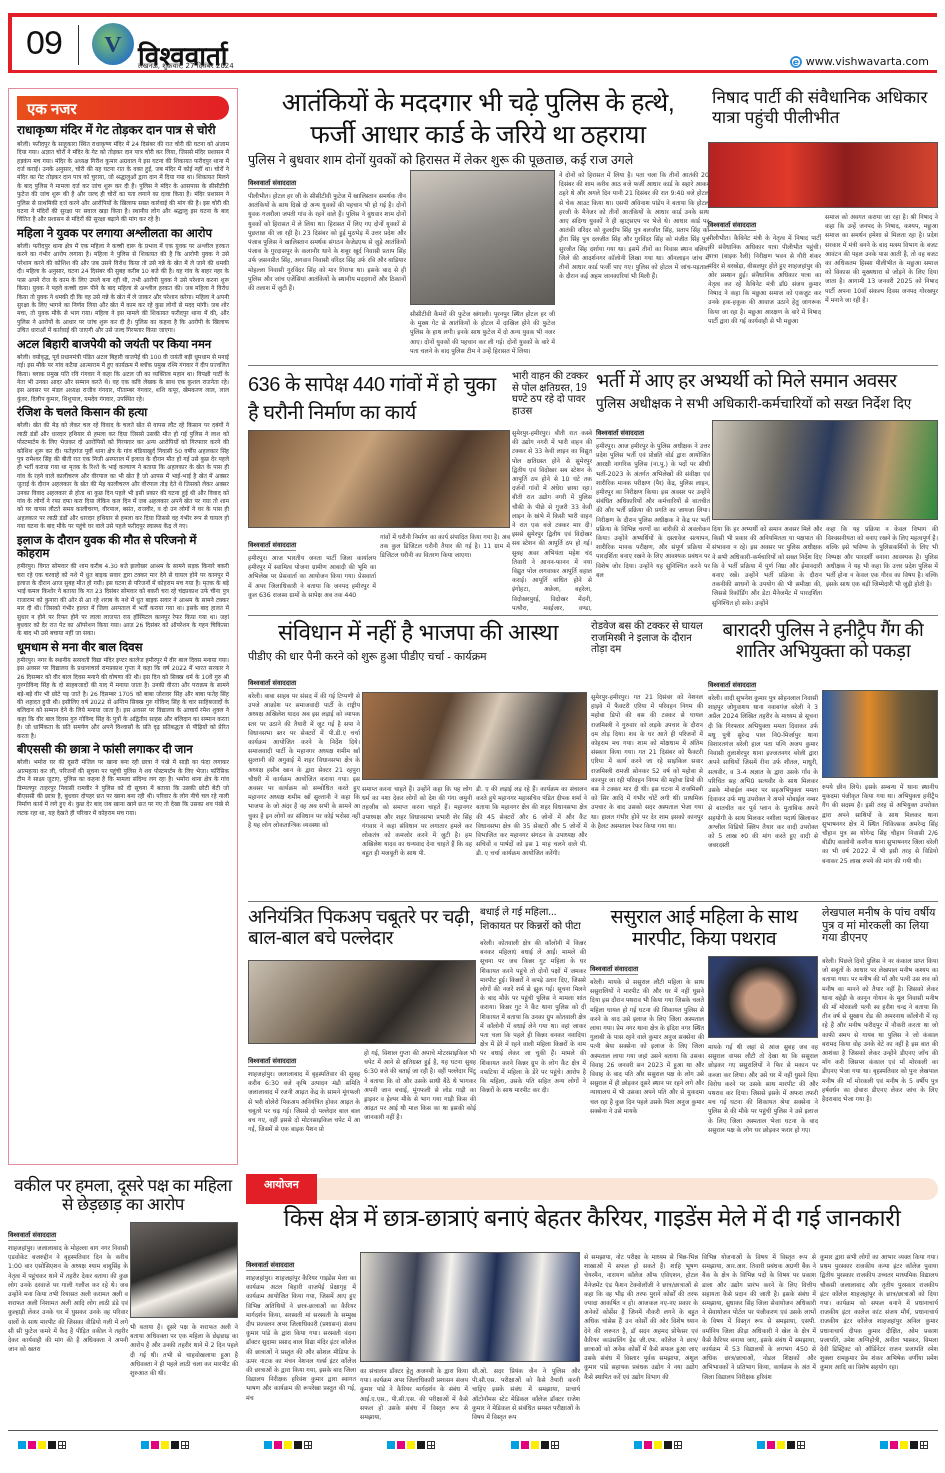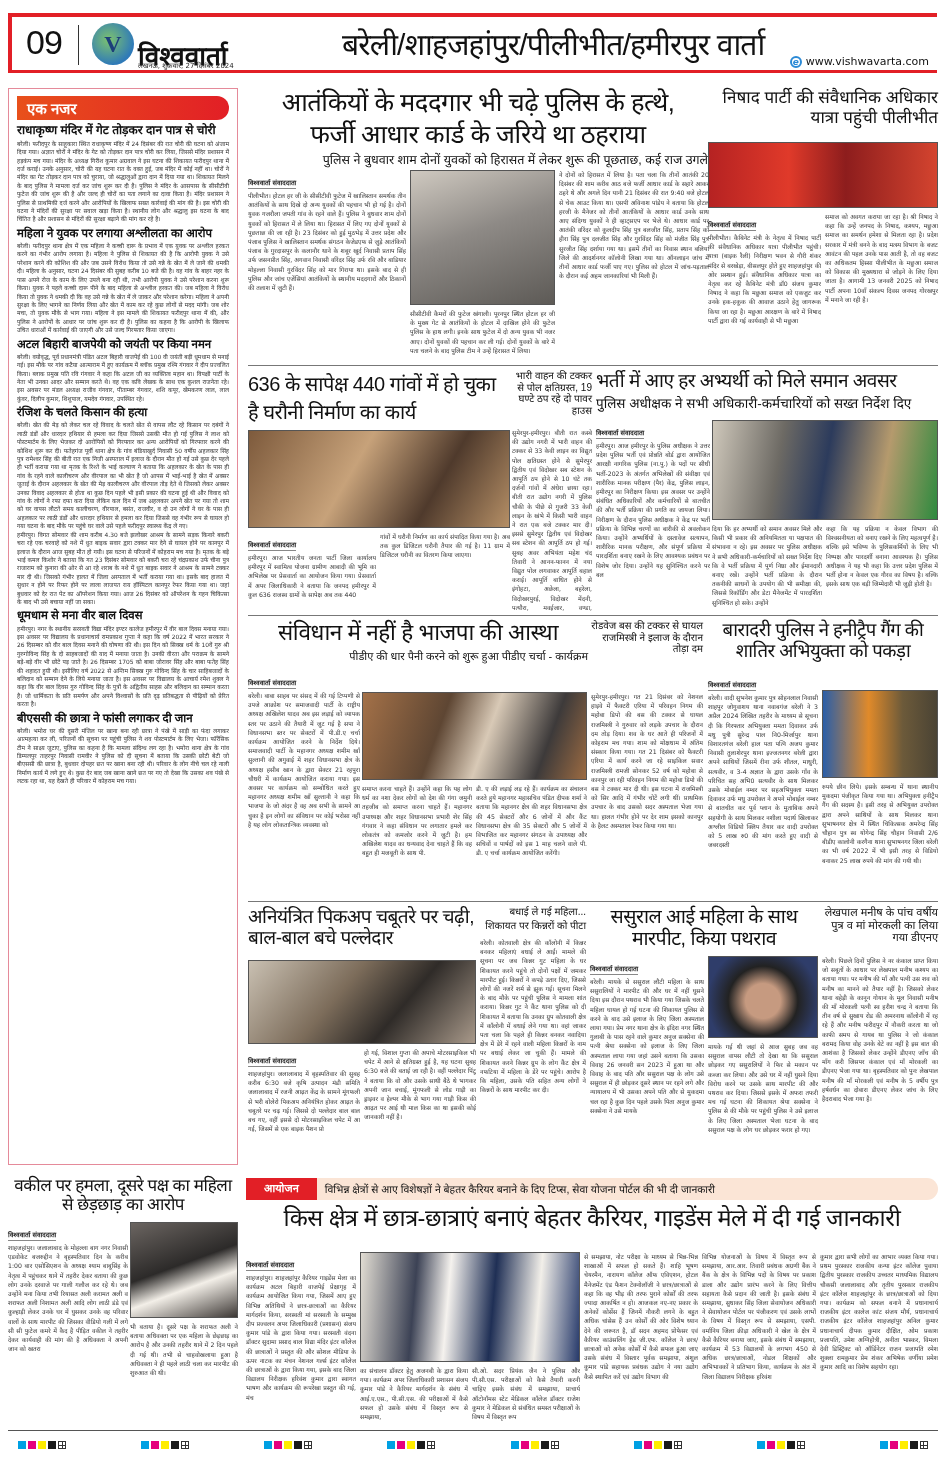--- a/index.html
+++ b/index.html
@@ -2,71 +2,71 @@
 <html><head>
 <meta charset="utf-8">
 <style>
 *{box-sizing:border-box;margin:0;padding:0}
 body{width:945px;height:1473px;background:#fff;font-family:"DejaVu Sans","Liberation Sans",sans-serif;color:#1a1a1a;position:relative;overflow:hidden}
 .abs{position:absolute}
 .hd{font-family:"Liberation Sans","DejaVu Sans",sans-serif;font-weight:normal;color:#111;line-height:1.12;letter-spacing:-.5px}
 .body{font-size:6.2px;line-height:9.2px;color:#333;text-align:justify;overflow:hidden}
 .byline{font-size:6.5px;font-weight:bold;color:#222;border-bottom:1px solid #888;padding-bottom:1px;margin-bottom:2px;display:inline-block}
 .photo{background:linear-gradient(135deg,#8a7a6a,#4a3f38 60%,#b39a7a);border:1px solid #555}
-.sub{font-family:"Liberation Sans",sans-serif;color:#111;text-align:right;line-height:1.15}
+.sub{font-family:"Liberation Sans",sans-serif;color:#111;text-align:left;line-height:1.15}
 
 #masthead{left:8px;top:13px;width:929px;height:60px;border-top:4px solid #e21f26;border-left:4px solid #e21f26;border-bottom:3px solid #e21f26}
 #masthead .pg{left:14px;top:6px;font-size:34px;font-family:"Liberation Sans",sans-serif;color:#111;letter-spacing:-1px}
 #masthead .vr{left:66px;top:8px;width:1px;height:40px;background:#333}
 #masthead .logo{left:80px;top:6px;width:42px;height:42px;border-radius:50%;background:radial-gradient(circle at 40% 40%,#7ec36e,#2f7ab8 70%);display:flex;align-items:center;justify-content:center;color:#1d3f7a;font-weight:bold;font-size:24px;font-family:"Liberation Serif",serif}
 #masthead .brand{left:126px;top:20px;font-size:26px;font-weight:bold;color:#111;font-family:"Liberation Sans",sans-serif}
 #masthead .dt{left:126px;top:44px;font-size:7px;color:#222}
 #masthead .sect{left:330px;top:6px;font-size:30px;color:#111;font-family:"Liberation Sans",sans-serif;letter-spacing:-.8px}
 #masthead .web{right:8px;top:38px;font-size:11px;color:#111;display:flex;align-items:center;gap:4px}
 .e-icon{width:12px;height:12px;border-radius:50%;border:2px solid #2b8ad6;color:#2b8ad6;font-size:9px;line-height:8px;text-align:center;font-weight:bold;font-style:italic}
 
 #leftbox{left:8px;top:88px;width:230px;height:1077px;border:1px solid #e58a9a;padding:5px 8px}
 .eknajar{background:linear-gradient(90deg,#e8501b,#e21f26);color:#fff;font-weight:bold;font-size:15px;padding:2px 10px;border-radius:0 12px 12px 0;margin:2px 0 4px;font-family:"Liberation Sans",sans-serif}
 .lh{font-family:"Liberation Sans",sans-serif;font-weight:bold;font-size:11.5px;color:#111;margin:3px 0 2px;line-height:1.15}
 .lb{font-size:5.9px;line-height:8.4px;color:#333;text-align:justify}
 .rule{border-top:1px solid #777}
 .cmyk{display:flex;gap:2px;align-items:center}
 .cmyk span{width:8px;height:8px;display:inline-block}
 .aayojan{background:#fbe5d6;border-radius:0 12px 12px 0;height:22px;display:flex;align-items:center}
-.aayojan .tag{background:#e21f26;color:#fff;font-weight:bold;padding:0 18px;height:22px;line-height:22px;font-size:11px}
+.aayojan .tag{background:#e21f26;color:#fff;font-weight:bold;padding:0 18px;height:30px;line-height:22px;font-size:11px}
 .aayojan .t{font-size:10.5px;padding-left:8px;color:#111;font-family:"Liberation Sans",sans-serif}
 </style>
 </head>
 <body>
 
 <div id="masthead" class="abs">
   <div class="abs pg">09</div>
   <div class="abs vr"></div>
   <div class="abs logo">
       <span>V</span>
     </div>
   <div class="abs brand">विश्ववार्ता</div>
   <div class="abs dt">लखनऊ, शुक्रवार, 27 दिसंबर 2024</div>
-  <div class="abs sect">बरेली/शाहजहांपुर/पीलीभीत/हमीरपुर वार्ता</div>
   <div class="abs web">
     <span class="e-icon">e</span>
     <span>www.vishwavarta.com</span>
   </div>
 </div>
 
 <div id="leftbox" class="abs" style="overflow:hidden">
   <div class="eknajar">एक नजर</div>
   <div class="lh" style="font-size:12px">राधाकृष्ण मंदिर में गेट तोड़कर दान पात्र से चोरी</div>
   <div class="lb">बरेली। फरीदपुर के साहूकारा स्थित राधाकृष्ण मंदिर में 24 दिसंबर की रात चोरी की घटना को अंजाम दिया गया। अज्ञात चोरों ने मंदिर के गेट को तोड़कर दान पात्र चोरी कर लिया, जिससे मंदिर प्रशासन में हड़कंप मच गया। मंदिर के अध्यक्ष गिरीश कुमार अग्रवाल ने इस घटना की शिकायत फरीदपुर थाना में दर्ज कराई। उनके अनुसार, चोरी की यह घटना रात के वक्त हुई, जब मंदिर में कोई नहीं था। चोरों ने मंदिर का गेट तोड़कर दान पात्र को चुराया, जो श्रद्धालुओं द्वारा दान में दिया गया था। शिकायत मिलने के बाद पुलिस ने मामला दर्ज कर जांच शुरू कर दी है। पुलिस ने मंदिर के आसपास के सीसीटीवी फुटेज की जांच शुरू की है और जल्द ही चोरों का पता लगाने का दावा किया है। मंदिर प्रशासन ने पुलिस से प्राथमिकी दर्ज करने और आरोपियों के खिलाफ सख्त कार्रवाई की मांग की है। इस चोरी की घटना ने मंदिरों की सुरक्षा पर सवाल खड़ा किया है। स्थानीय लोग और श्रद्धालु इस घटना के बाद चिंतित है और प्रशासन से मंदिरों की सुरक्षा बढ़ाने की मांग कर रहे है।</div>
   <div class="lh">महिला ने युवक पर लगाया अश्लीलता का आरोप</div>
   <div class="lb">बरेली। फरीदपुर थाना क्षेत्र में एक महिला ने कच्ची दारू के प्रभाव में एक युवक पर अश्लील हरकत करने का गंभीर आरोप लगाया है। महिला ने पुलिस से शिकायत की है कि आरोपी युवक ने उसे परेशान करने की कोशिश की और जब उसने विरोध किया तो उसे गन्ने के खेत में ले जाने की धमकी दी। महिला के अनुसार, घटना 24 दिसंबर की सुबह करीब 10 बजे की है। वह गांव के बाहर नहर के पास अपने रोज के काम के लिए उपले बना रही थी, तभी आरोपी युवक ने उसे परेशान करना शुरू किया। युवक ने पहले कच्ची दारू पीने के बाद महिला से अश्लील हरकत की। जब महिला ने विरोध किया तो युवक ने धमकी दी कि वह उसे गन्ने के खेत में ले जाकर और परेशान करेगा। महिला ने अपनी सुरक्षा के लिए भागने का निर्णय लिया और खेत में काम कर रहे कुछ लोगों से मदद मांगी। जब शोर मचा, तो युवक मौके से भाग गया। महिला ने इस मामले की शिकायत फरीदपुर थाना में की, और पुलिस ने आरोपों के आधार पर जांच शुरू कर दी है। पुलिस का कहना है कि आरोपी के खिलाफ उचित धाराओं में कार्रवाई की जाएगी और उसे जल्द गिरफ्तार किया जाएगा।</div>
   <div class="lh">अटल बिहारी बाजपेयी को जयंती पर किया नमन</div>
   <div class="lb">बरेली। वयोवृद्ध, पूर्व प्रधानमंत्री पंडित अटल बिहारी वाजपेई की 100 वी जयंती बड़ी धूमधाम से मनाई गई। इस मौके पर गांव कटैया आत्माराम में हुए कार्यक्रम में ब्लॉक प्रमुख रश्मि गंगवार ने दीप प्रज्वलित किया। ब्लाक प्रमुख पति रवि गंगवार ने कहा कि अटल जी का व्यक्तित्व महान था। विपक्षी पार्टी के नेता भी उनका आदर और सम्मान करते थे। वह एक कवि लेखक के साथ एक कुशल राजनेता रहे। इस अवसर पर मंडल अध्यक्ष राजीव गंगवार, पीताम्बर गंगवार, शशि कपूर, खेमकरण लाल, लाल कुंवर, दिलीप कुमार, शिशुपाल, यमदेव गंगवार, उपस्थित रहे।</div>
   <div class="lh">रंजिश के चलते किसान की हत्या</div>
   <div class="lb">बरेली। खेत की मेड़ को लेकर चल रहे विवाद के चलते खेत से वापस लौट रहे किसान पर दबंगों ने लाठी डंडों और धारदार हथियार से हमला कर दिया जिससे उसकी मौत हो गई पुलिस ने लाश को पोस्टमार्टम के लिए भेजकर दो आरोपियों को गिरफ्तार कर अन्य आरोपियों को गिरफ्तार करने की कोशिश शुरू कर दी। फतेहगंज पूर्वी थाना क्षेत्र के गांव बंडियाखुर्द निवासी 50 वर्षीय अहलकार सिंह पुत्र रामेश्वर सिंह की बीती रात एक निजी अस्पताल में इलाज के दौरान मौत हो गई उसे कुछ देर पहले ही भर्ती कराया गया था मृतक के रिश्ते के भाई कल्याण ने बताया कि अहलकार के खेत के पास ही गांव के रहने वाले कालीचरण और वीरपाल का भी खेत है जो आपस में भाई-भाई है खेत में अक्सर जुताई के दौरान अहलकार के खेत की मेड़ कालीचरण और वीरपाल तोड़ देते थे जिसको लेकर अक्सर उनका विवाद अहलकार से होता था कुछ दिन पहले भी इसी प्रकार की घटना हुई थी और विवाद को गांव के लोगों ने रफा दफा करा दिया लेकिन कल दिन में जब अहलकार अपने खेत पर गया तो शाम को घर वापस लौटते समय कालीचरण, वीरपाल, बसंत, राजवीर, व दो उन लोगों ने घर के पास ही अहलकार पर लाठी डंडों और धारदार हथियार से हमला कर दिया जिससे वह गंभीर रूप से घायल हो गया घटना के बाद मौके पर पहुंचे घर वाले उसे पहले फरीदपुर स्वास्थ्य केंद्र ले गए।</div>
+  <div class="lh">इलाज के दौरान युवक की मौत से परिजनो में कोहराम</div>
   <div class="lb">हमीरपुर। विगत सोमवार की शाम करीब 4.30 बजे झलोखर आश्रम के सामने सड़क किनारे बकरी चरा रहे एक चरवाहे को नशे में धुत बाइक सवार द्वारा टक्कर मार देने से घायल होने पर कानपुर में इलाज के दौरान आज सुबह मौत हो गयी। इस घटना से परिजनों में कोहराम मच गया है। मृतक के बड़े भाई कमल किशोर ने बताया कि गत 23 दिसंबर सोमवार को बकरी चरा रहे चंद्रप्रकाश उर्फ चीना पुत्र राजाराम को कुनारा की ओर से आ रहे शराब के नशे में धुत बाइक सवार ने आश्रम के सामने टक्कर मार दी थी। जिसको गंभीर हालत में जिला अस्पताल में भर्ती कराया गया था। इसके बाद हालत में सुधार न होने पर रिफर होने पर लाला लाजपत राय हॉस्पिटल कानपुर रेफर किया गया था। जहां बुधवार को देर रात पेट का ऑपरेशन किया गया। आज 26 दिसंबर को ऑपरेशन के गहन चिकित्सा के बाद भी उसे बचाया नहीं जा सका।</div>
   <div class="lh">धूमधाम से मना वीर बाल दिवस</div>
   <div class="lb">हमीरपुर। नगर के स्थानीय सरस्वती विद्या मंदिर इण्टर कालेज हमीरपुर में वीर बाल दिवस मनाया गया। इस अवसर पर विद्यालय के प्रधानाचार्य रामप्रकाश गुप्ता ने कहा कि वर्ष 2022 में भारत सरकार ने 26 दिसम्बर को वीर बाल दिवस मनाने की घोषणा की थी। इस दिन को सिक्ख धर्म के 10वें गुरु श्री गुरुगोविन्द सिंह के दो साहबजादों की याद में मनाया जाता है। उनकी वीरता और पराक्रम के सामने बड़े-बड़े वीर भी छोटे पड़ जाते है। 26 दिसम्बर 1705 को बाबा जोरावर सिंह और बाबा फतेह सिंह की शहादत हुयी थी। इसीलिए वर्ष 2022 से अन्तिम सिक्ख गुरु गोविन्द सिंह के चार साहिबजादों के बलिदान को सम्मान देने के लिये मनाया जाता है। इस अवसर पर विद्यालय के आचार्य रमेश शुक्ल ने कहा कि वीर बाल दिवस गुरु गोविन्द सिंह के पुत्रों के अद्वितीय साहस और बलिदान का सम्मान करता है। जो धार्मिकता के प्रति समर्पण और अपने विश्वासों के प्रति दृढ़ प्रतिबद्धता से पीढ़ियों को प्रेरित करता है।</div>
   <div class="lh">बीएससी की छात्रा ने फांसी लगाकर दी जान</div>
   <div class="lb">बरेली। भमोरा घर की दूसरी मंजिल पर खाना बना रही छात्रा ने पंखे में साड़ी का फंदा लगाकर आत्महत्या कर ली, परिजनों की सूचना पर पहुंची पुलिस ने शव पोस्टमार्टम के लिए भेजा। फॉरेंसिक टीम ने साक्ष्य जुटाए, पुलिस का कहना है कि मामला संदिग्ध लग रहा है। भमोरा थाना क्षेत्र के गांव डिम्पलपुर ताहरपुर निवासी रामवीर ने पुलिस को दी सूचना में बताया कि उसकी छोटी बेटी जो बीएससी की छात्रा है, बुधवार दोपहर छत पर खाना बना रही थी। परिवार के लोग नीचे चल रहे नाली निर्माण कार्य में लगे हुए थे। कुछ देर बाद जब खाना खाने छत पर गए तो देखा कि उसका शव पंखे से लटक रहा था, यह देखते ही परिवार में कोहराम मच गया।</div>
 </div>
 
 <div class="abs hd" style="left:248px;top:88px;width:460px;font-size:25.5px;text-align:center">आतंकियों के मददगार भी चढ़े पुलिस के हत्थे,</div>
 <div class="abs hd" style="left:248px;top:120px;width:460px;font-size:25.5px;text-align:center">फर्जी आधार कार्ड के जरिये था ठहराया</div>
 <div class="abs sub" style="left:248px;top:153px;width:460px;font-size:12.5px">पुलिस ने बुधवार शाम दोनों युवकों को हिरासत में लेकर शुरू की पूछताछ, कई राज उगले</div>
@@ -160,21 +160,20 @@
 <div class="abs hd" style="left:8px;top:1176px;width:230px;font-size:17px;font-weight:normal;text-align:center">वकील पर हमला, दूसरे पक्ष का महिला से छेड़छाड़ का आरोप</div>
 <div class="abs" style="left:8px;top:1222px;width:120px;height:200px">
   <div class="byline">विश्ववार्ता संवाददाता</div>
   <div class="body" style="height:186px">शाहजहांपुर। जलालाबाद के मोहल्ला बाग नगर निवासी एडवोकेट बजरुद्दीन ने बृहस्पतिवार दिन के करीब 1:00 बार एसोसिएशन के अध्यक्ष श्याम बाबूसिंह के नेतृत्व में पहुंचकर थाने में तहरीर देकर बताया की कुछ लोग उनके दरवाजे पर गाली गलौज कर रहे थे। जब उन्होंने मना किया तभी रियासत अली करामत अली व शराफत अली निशामत अली आदि लोग लाठी डंडे एवं कुल्हाड़ी लेकर उनके घर में घुसकर उनके वह परिवार वालों के साथ मारपीट की जिसका वीडियो गली में लगे सी सी फुटेज कमरे में कैद है पीड़ित वकील ने तहरीर देकर कार्यवाही की मांग की है अधिवक्ता ने अपनी जान को खतरा</div>
 </div>
 <div class="abs photo" style="left:130px;top:1222px;width:108px;height:96px;background:linear-gradient(160deg,#6b6561,#2c2a29 45%,#f3efe8 65%,#3c3734)"></div>
 <div class="abs body" style="left:130px;top:1322px;width:108px;height:100px">भी बताया है। दूसरे पक्ष के शराफत अली ने बताया अधिवक्ता पर एक महिला के छेड़छाड़ का आरोप है और उनकी तहरीर थाने में 2 दिन पहले दी गई थी। तभी से चाहवोखलाया हुआ है अधिवक्ता ने ही पहले लाठी चला कर मारपीट की शुरुआत की थी।</div>
 
 <div class="abs aayojan" style="left:246px;top:1178px;width:692px">
   <span class="tag">आयोजन</span>
-  <span class="t">विभिन्न क्षेत्रों से आए विशेषज्ञों ने बेहतर कैरियर बनाने के दिए टिप्स, सेवा योजना पोर्टल की भी दी जानकारी</span>
 </div>
 <div class="abs hd" style="left:246px;top:1205px;width:692px;font-size:23.5px;font-weight:normal;text-align:center;white-space:nowrap">किस क्षेत्र में छात्र-छात्राएं बनाएं बेहतर कैरियर, गाइडेंस मेले में दी गई जानकारी</div>
 <div class="abs" style="left:246px;top:1252px;width:110px;height:172px">
   <div class="byline">विश्ववार्ता संवाददाता</div>
   <div class="body" style="height:158px">शाहजहांपुर। शाहजहांपुर कैरियर गाइडेंस मेला का कार्यक्रम अटल बिहारी वाजपेई प्रेक्षागृह में कार्यक्रम आयोजित किया गया, जिसमें आए हुए विभिन्न अतिथियों ने छात्र-छात्राओं का कैरियर मार्गदर्शन किया, सरस्वती मां सरस्वती के सम्मुख दीप प्रज्वलन अपर जिलाधिकारी (प्रशासन) संजय कुमार पांडे के द्वारा किया गया। सरस्वती वंदना डॉक्टर सुदामा प्रसाद बाल विद्या मंदिर इंटर कॉलेज की छात्राओं ने प्रस्तुत की और सोशल मीडिया के ऊपर नाटक का मंचन नेशनल गर्ल्स इंटर कॉलेज की छात्राओं के द्वारा किया गया, इसके बाद जिला विद्यालय निरीक्षक हरिवंश कुमार द्वारा स्वागत भाषण और कार्यक्रम की रूपरेखा प्रस्तुत की गई, मंच</div>
 </div>
 <div class="abs photo" style="left:360px;top:1252px;width:220px;height:110px;background:linear-gradient(95deg,#e2ddd3,#3c4255 25%,#f5f2ee 40%,#1f2f55 60%,#f2efe9 80%,#273a6b)"></div>
 <div class="abs body" style="left:360px;top:1366px;width:108px;height:58px">का संचालन डॉक्टर हेतु अजनबी के द्वारा किया गया। कार्यक्रम अपर जिलाधिकारी प्रशासन संजय कुमार पांडे ने कैरियर मार्गदर्शन के संबंध में आई.ए.एस., पी.सी.एस. की परीक्षाओं में कैसे सफल हो उसके संबंध में विस्तृत रूप से समझाया,</div>
 <div class="abs body" style="left:472px;top:1366px;width:108px;height:58px">सी.ओ. सदर प्रियंक जैन ने पुलिस और पी.सी.एस. परीक्षाओं को कैसे तैयारी करनी चाहिए इसके संबंध में समझाया, प्राचार्य ऑटोनॉमस स्टेट मेडिकल कॉलेज डॉक्टर राजेश कुमार ने मेडिकल से संबंधित समस्त परीक्षाओं के विषय में विस्तृत रूप</div>
 <div class="abs body" style="left:584px;top:1252px;width:114px;height:172px">से समझाया, नोट परीक्षा के माध्यम से भिन्न-भिन्न शाखाओं में सफल हो सकते हैं। शाहि भूषण चेयरमैन, नारायण कॉलेज ऑफ एविएशन, होटल मैनेजमेंट एंड फैशन टेक्नोलॉजी ने छात्र/छात्राओं से कहा कि वह भीड़ की तरफ पुराने कोर्सों की तरफ ज्यादा आकर्षित न हो। आजकल नए-नए प्रकार के अनेकों कोर्सेस हैं जिनमें नौकरी लगने के बहुत अधिक चांसेस हैं उन कोर्सों की ओर विशेष ध्यान देने की जरूरत है, डॉ सदन अहमद प्रोफेसर एवं कैरियर काउंसलिंग हेड जी.एफ. कॉलेज ने छात्र/छात्राओं को अनेक कोर्सों में कैसे सफल हुआ जाए उसके संबंध में विस्तार पूर्वक समझाया, अंशुल कुमार पांडे सहायक प्रबंधक उद्योग ने नया उद्योग कैसे स्थापित करें एवं उद्योग विभाग की</div>

